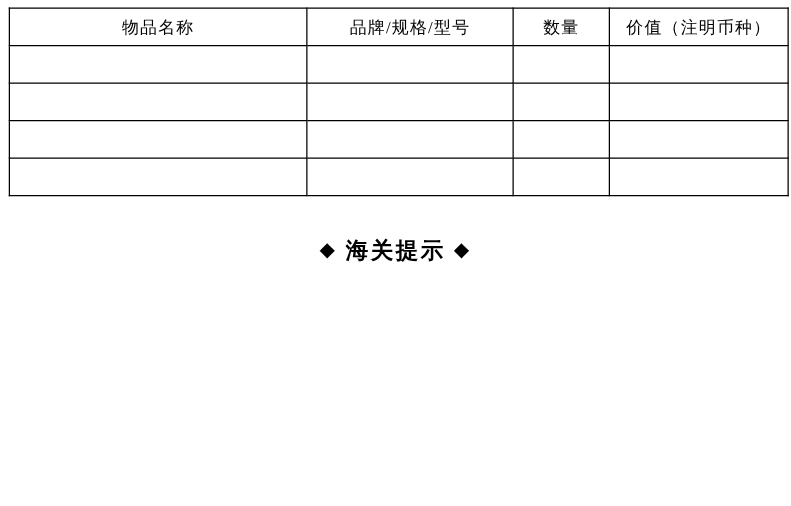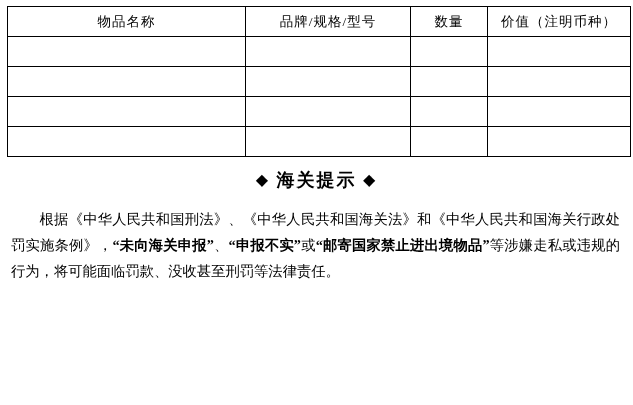--- a/index.html
+++ b/index.html
@@ -45,21 +45,21 @@
   }
   .col-name   { width: 237px; }
   .col-brand  { width: 164px; }
   .col-qty    { width: 76px; }
   .col-value  { width: 142px; }
 
   
   .notice {
     position: absolute;
     left: 7px;
-    top: 160px;
+    top: 180px;
     width: 619px;
   }
   .notice-title {
     text-align: center;
     font-size: 18px;
     font-weight: bold;
     letter-spacing: 2px;
     margin: 8px 0 14px 0;
     font-family: "Liberation Serif", "DejaVu Serif", serif;
   }
@@ -127,19 +127,16 @@
     </tbody>
   </table>
 
   <div class="notice">
     <div class="notice-title">
       <span class="diamond">◆</span>
       <span>海关提示</span>
       <span class="diamond">◆</span>
     </div>
 
-    <p class="para indent">
-      <span>根据《中华人民共和国刑法》、《中华人民共和国海关法》和《中华人民共和国海关行政处罚实施条例》，</span><span class="q">“未向海关申报”</span><span>、</span><span class="q">“申报不实”</span><span>或</span><span class="q">“邮寄国家禁止进出境物品”</span><span>等涉嫌走私或违规的行为，将可能面临罚款、没收甚至刑罚等法律责任。</span>
-    </p>
 
   </div>
 
 </div>
 
 </body></html>

